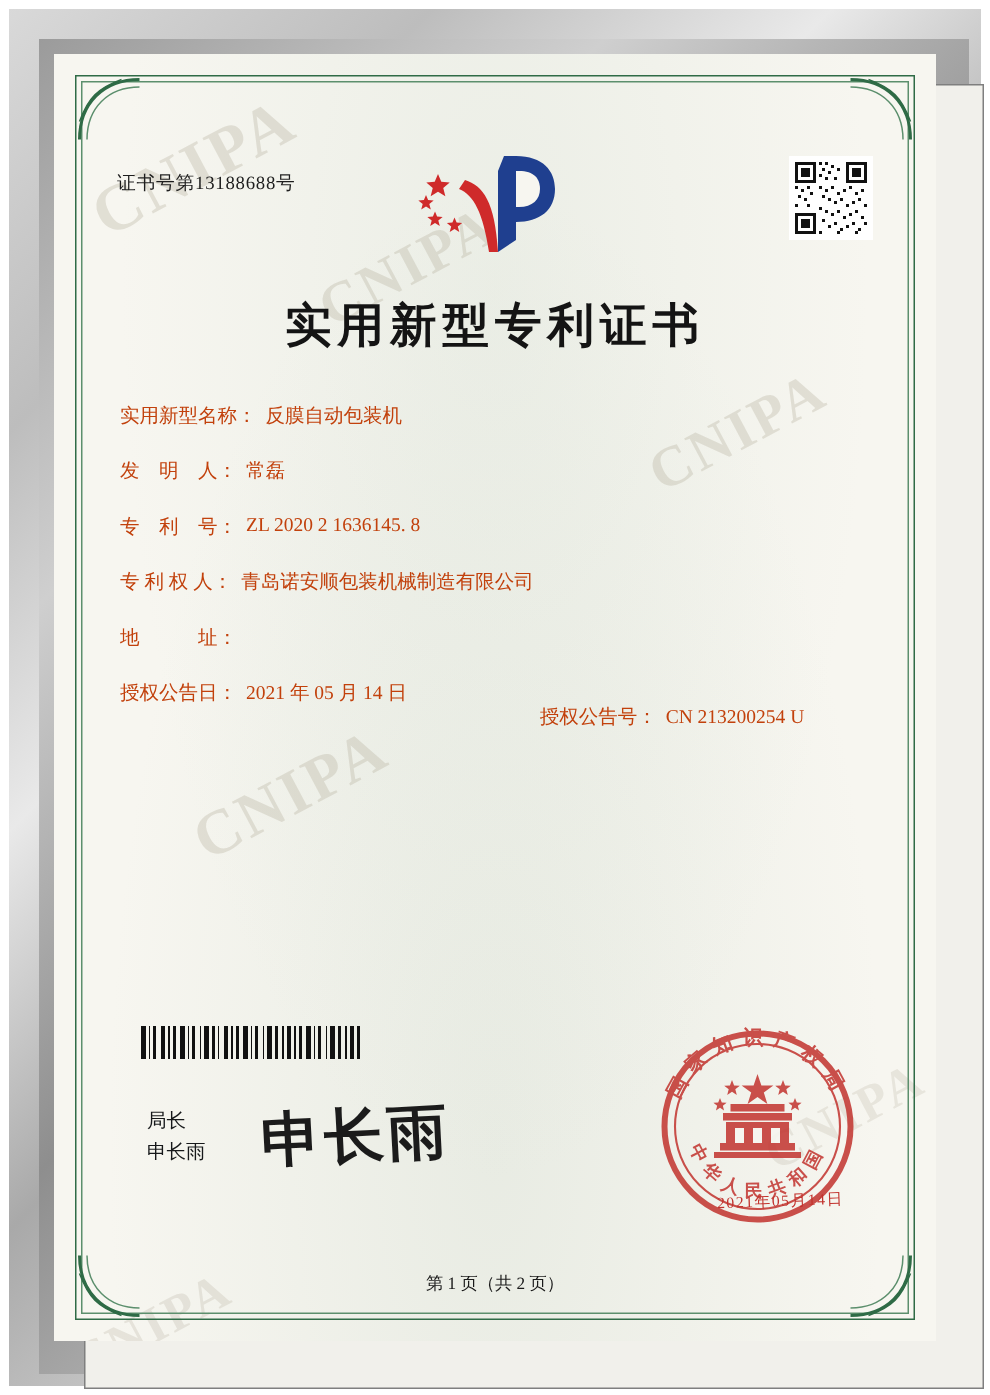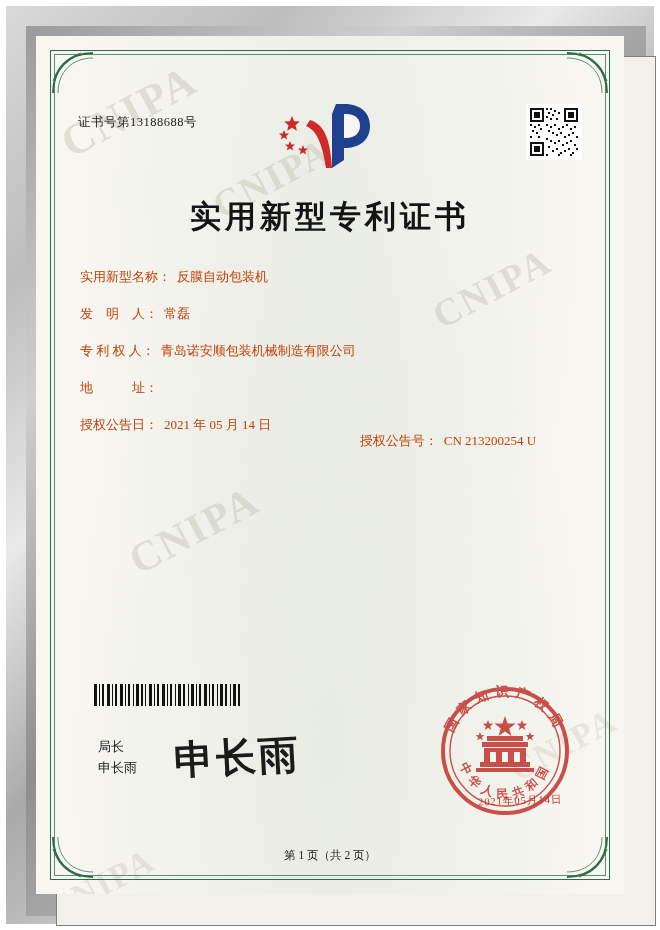--- a/index.html
+++ b/index.html
@@ -400,20 +400,24 @@
     <div class="fields">
       <div class="field">
         <span class="lbl">实用新型名称：</span>
         <span class="val">反膜自动包装机</span>
       </div>
       <div class="field">
         <span class="lbl">发　明　人：</span>
         <span class="val">常磊</span>
       </div>
       <div class="field">
+        <span class="lbl">专　利　号：</span>
+        <span class="val">ZL 2020 2 1636145. 8</span>
+      </div>
+      <div class="field">
         <span class="lbl">专 利 权 人：</span>
         <span class="val">青岛诺安顺包装机械制造有限公司</span>
       </div>
       <div class="field">
         <span class="lbl">地　　　址：</span>
       </div>
       <div class="field row2">
         <span class="lbl">授权公告日：</span>
         <span class="val">2021 年 05 月 14 日</span>
         <span class="grant-right">

